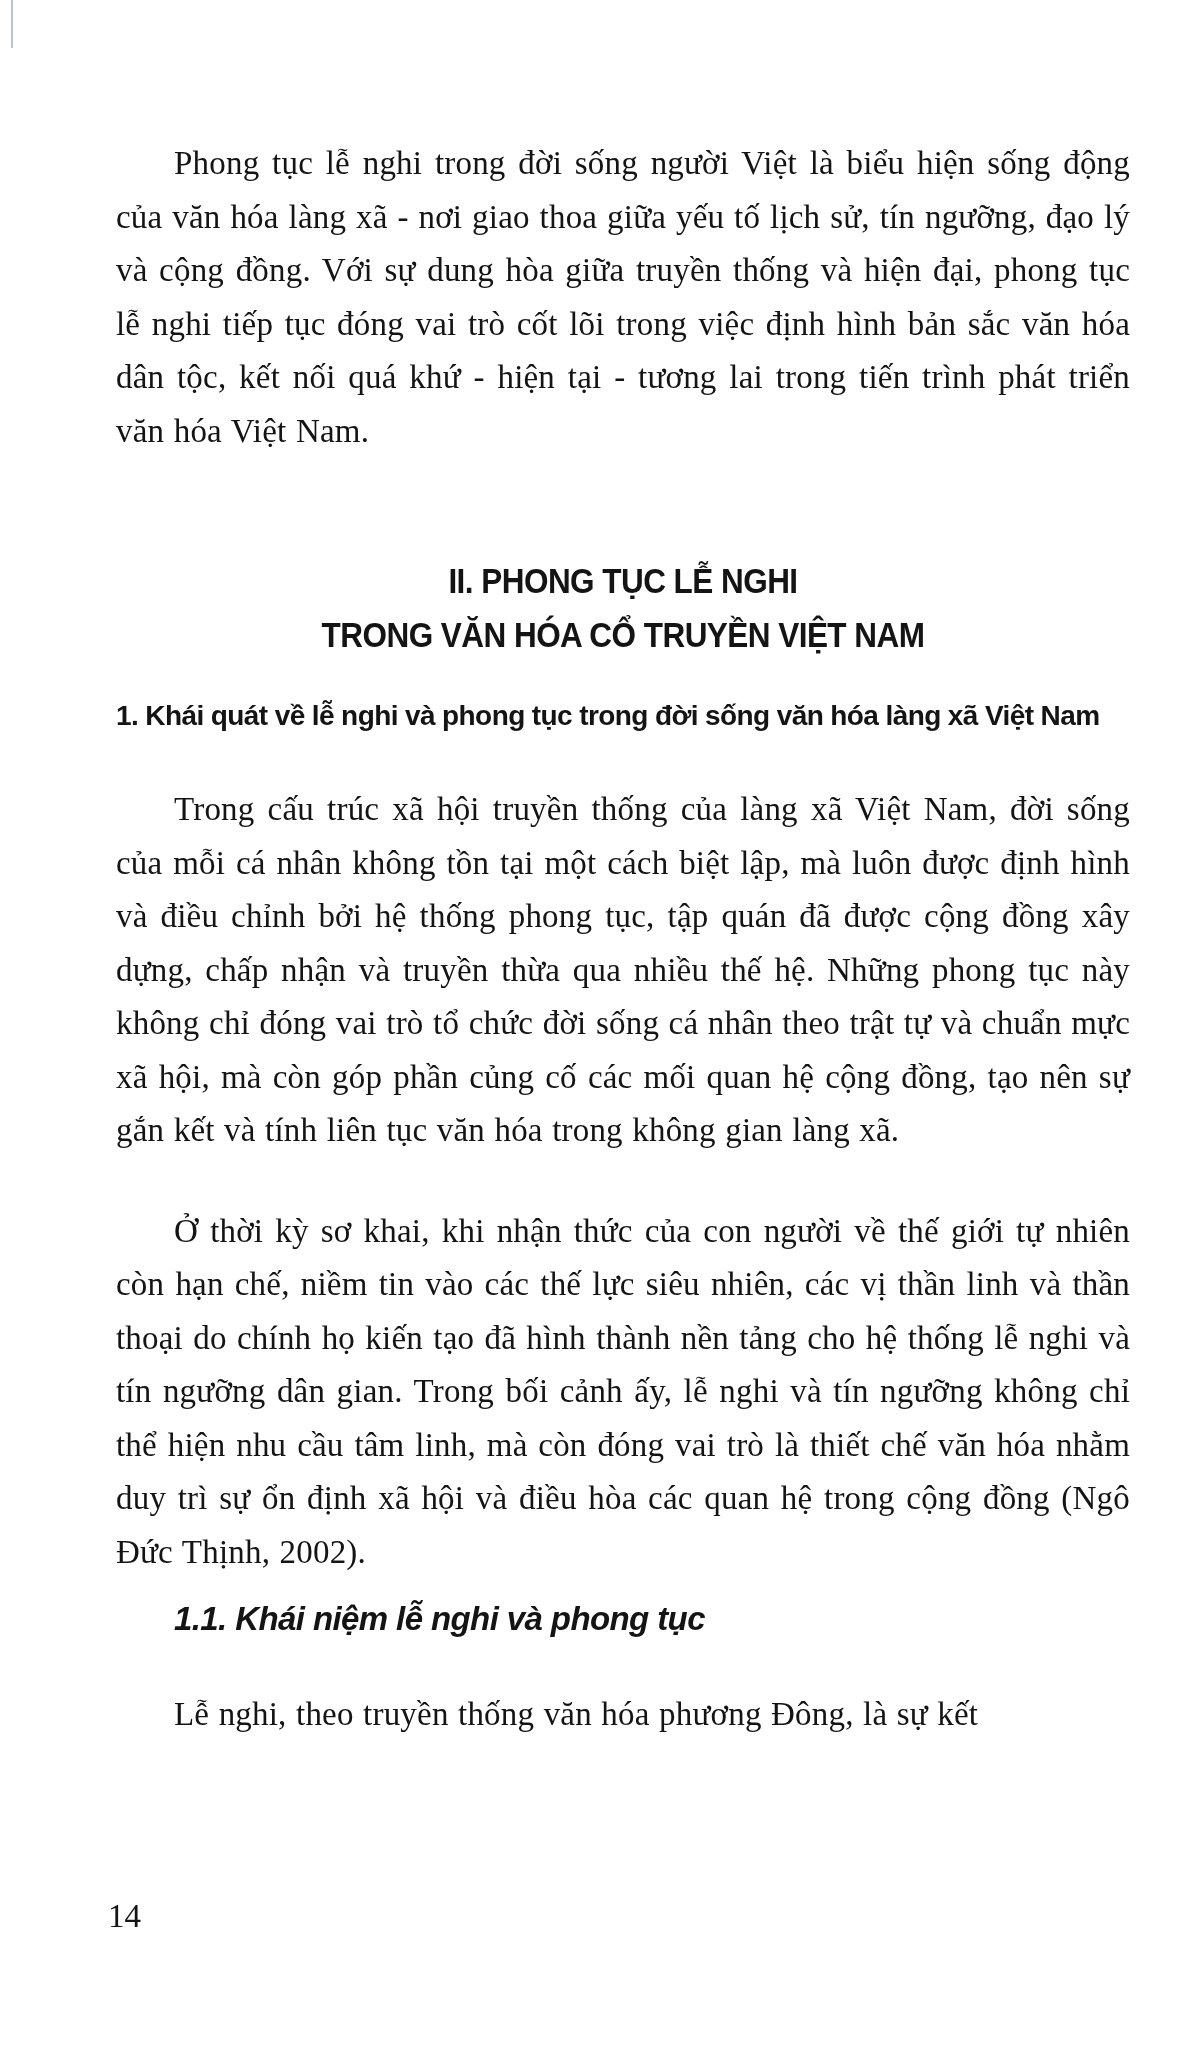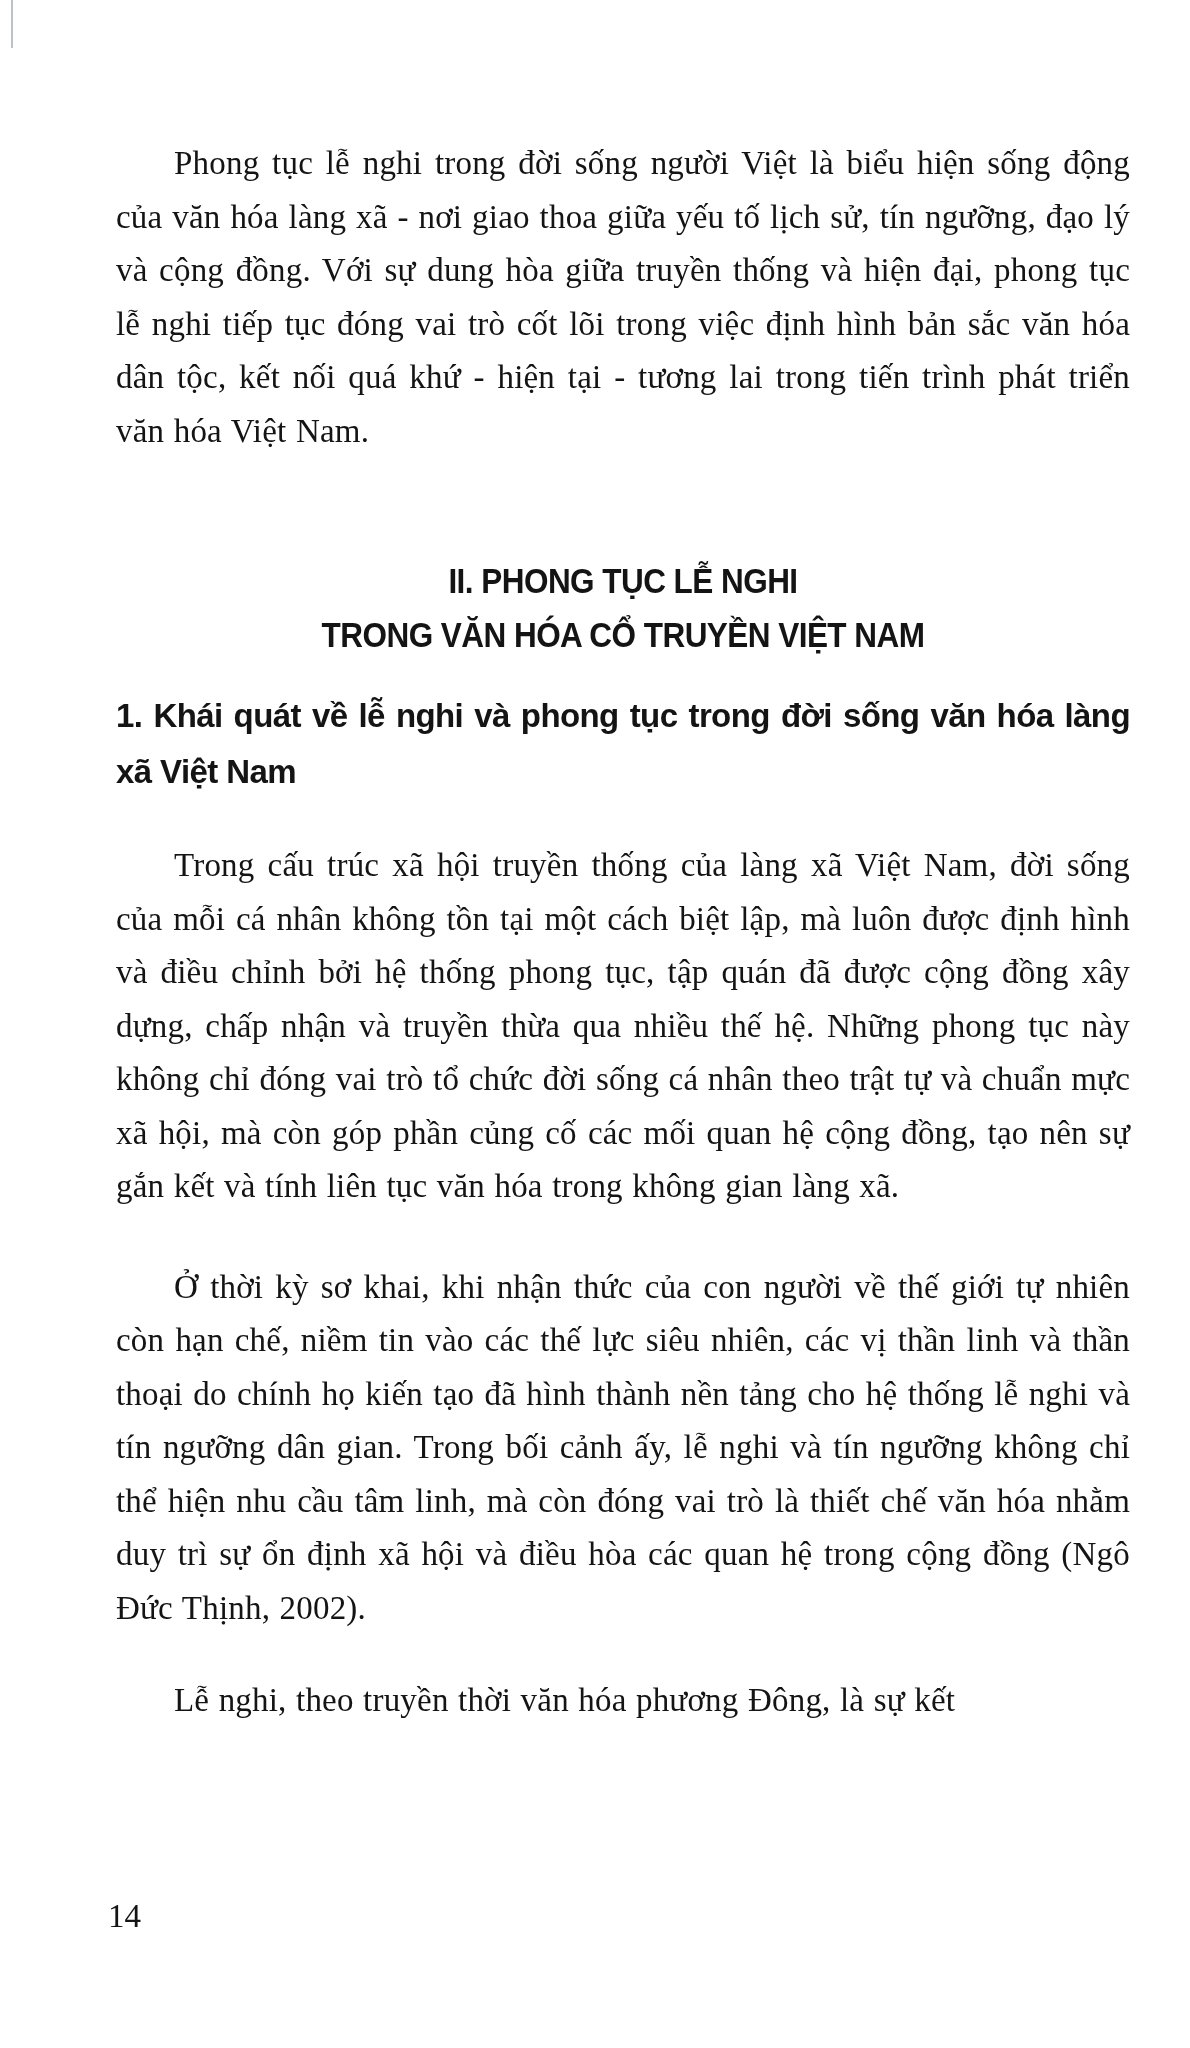--- a/index.html
+++ b/index.html
@@ -38,21 +38,21 @@
       font-weight: bold;
       font-size: 35px;
       line-height: 54px;
       letter-spacing: -0.6px;
       transform: scaleX(0.9);
     }
     .sub-title {
       margin-top: 26px;
       font-family: "Liberation Sans", "DejaVu Sans", sans-serif;
       font-weight: bold;
-      font-size: 33px;
+      font-size: 28px;
       line-height: 56px;
       letter-spacing: -0.6px;
       text-align: justify;
     }
     .subsub-title {
       margin-top: 10px;
       margin-left: 58px;
       font-family: "Liberation Sans", "DejaVu Sans", sans-serif;
       font-weight: bold;
       font-style: italic;
@@ -90,17 +90,18 @@
     <span>II. PHONG TỤC LỄ NGHI</span><br>
     <span>TRONG VĂN HÓA CỔ TRUYỀN VIỆT NAM</span>
   </h1>
 
   <h2 class="sub-title">1. Khái quát về lễ nghi và phong tục trong đời sống văn hóa làng xã Việt Nam</h2>
 
   <p class="para">Trong cấu trúc xã hội truyền thống của làng xã Việt Nam, đời sống của mỗi cá nhân không tồn tại một cách biệt lập, mà luôn được định hình và điều chỉnh bởi hệ thống phong tục, tập quán đã được cộng đồng xây dựng, chấp nhận và truyền thừa qua nhiều thế hệ. Những phong tục này không chỉ đóng vai trò tổ chức đời sống cá nhân theo trật tự và chuẩn mực xã hội, mà còn góp phần củng cố các mối quan hệ cộng đồng, tạo nên sự gắn kết và tính liên tục văn hóa trong không gian làng xã.</p>
   <div class="gap"></div>
   <p class="para">Ở thời kỳ sơ khai, khi nhận thức của con người về thế giới tự nhiên còn hạn chế, niềm tin vào các thế lực siêu nhiên, các vị thần linh và thần thoại do chính họ kiến tạo đã hình thành nền tảng cho hệ thống lễ nghi và tín ngưỡng dân gian. Trong bối cảnh ấy, lễ nghi và tín ngưỡng không chỉ thể hiện nhu cầu tâm linh, mà còn đóng vai trò là thiết chế văn hóa nhằm duy trì sự ổn định xã hội và điều hòa các quan hệ trong cộng đồng (Ngô Đức Thịnh, 2002).</p>
 
+  <h3 class="subsub-title">1.1. Khái niệm lễ nghi và phong tục</h3>
 
-  <p class="para">Lễ nghi, theo truyền thời văn hóa phương Đông, là sự kết</p>
+  <p class="para">Lễ nghi, theo truyền thống văn hóa phương Đông, là sự kết</p>
 </div>
 
 <div class="page-number">14</div>
 
 </body></html>

